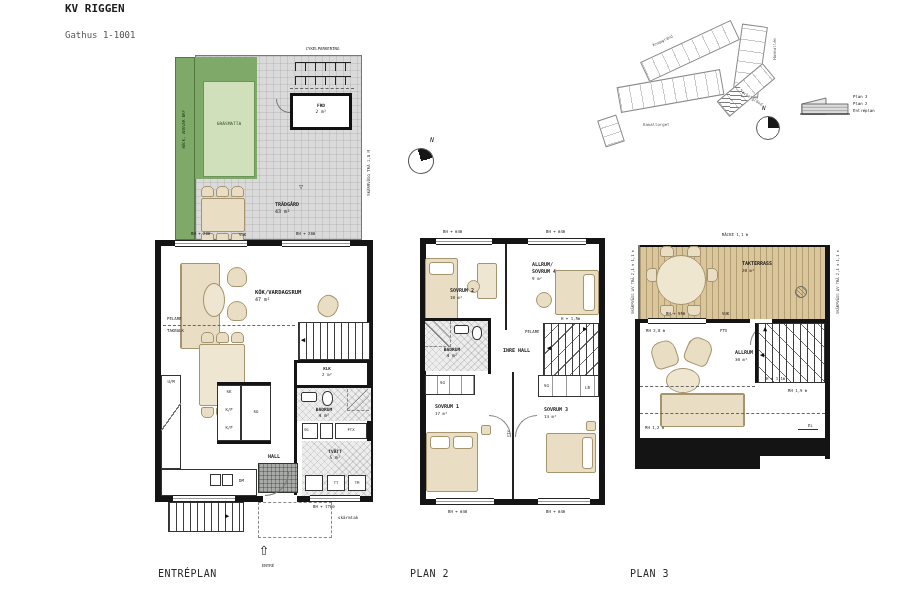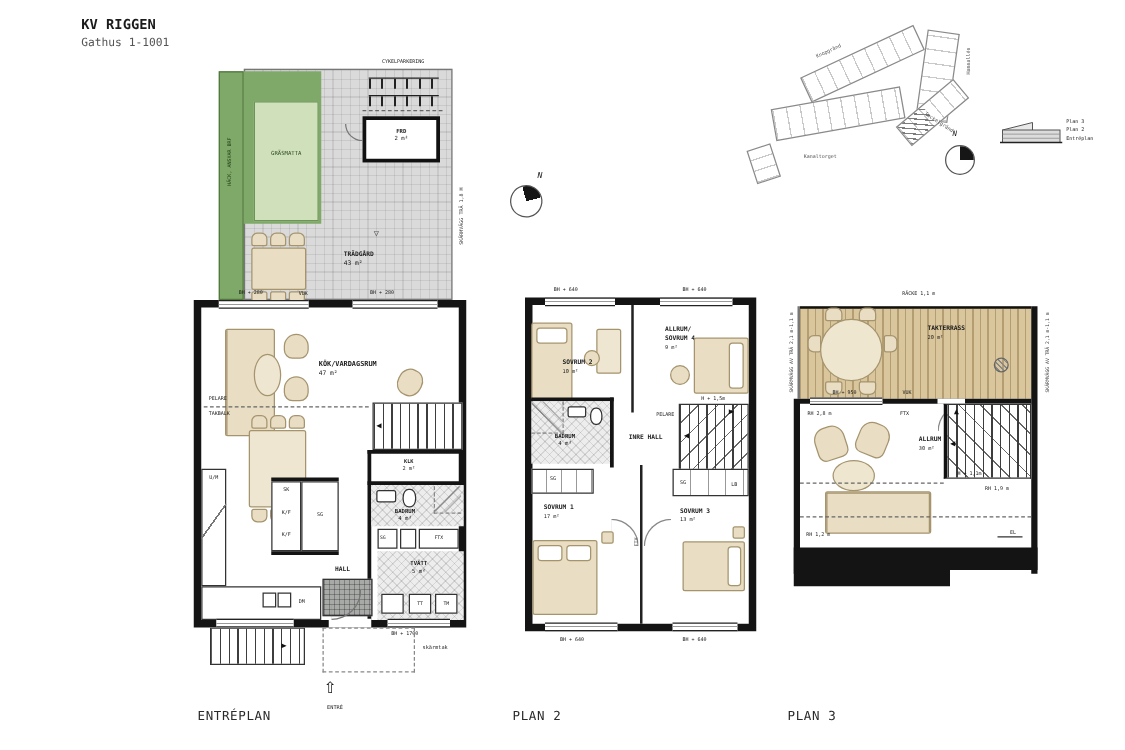--- a/index.html
+++ b/index.html
@@ -28,21 +28,21 @@
        background-image:repeating-linear-gradient(90deg,#c9c9c9 0 1px,transparent 1px 11px)}
   .compass{position:absolute;border:1px solid #555;border-radius:50%;box-sizing:border-box;
            background:conic-gradient(#161616 0 90deg,rgba(0,0,0,0) 90deg 360deg)}
   .planlabel{position:absolute;font-size:10px;letter-spacing:.5px;color:#2a2a2a}
 </style>
 </head>
 <body>
 
 <div id="page">
 
-  <div class="lbl b" style="left:65px;top:13px;font-size:11px">KV RIGGEN</div>
+  <div class="lbl b" style="left:65px;top:2px;font-size:11px">KV RIGGEN</div>
   <div class="lbl" style="left:65px;top:29px;font-size:9px;color:#555">Gathus 1-1001</div>
 
   <div class="abs" style="left:595px;top:15px;width:290px;height:140px">
     <div class="bld" style="left:45px;top:25px;width:100px;height:22px;transform:rotate(-25deg)"></div>
     <div class="bld" style="left:142px;top:10px;width:26px;height:72px;transform:rotate(8deg);background-image:repeating-linear-gradient(0deg,#c9c9c9 0 1px,transparent 1px 11px)"></div>
     <div class="bld" style="left:23px;top:63px;width:105px;height:26px;transform:rotate(-10deg)"></div>
     <div class="bld" style="left:121px;top:65px;width:60px;height:20px;transform:rotate(-40deg)">
       <div class="abs" style="left:0;top:0;width:26px;height:18px;background:repeating-linear-gradient(45deg,#7c7c7c 0 1px,transparent 1px 4px)"></div>
     </div>
     <div class="bld" style="left:6px;top:102px;width:20px;height:28px;transform:rotate(-18deg);background-image:repeating-linear-gradient(0deg,#c9c9c9 0 1px,transparent 1px 9px)"></div>

